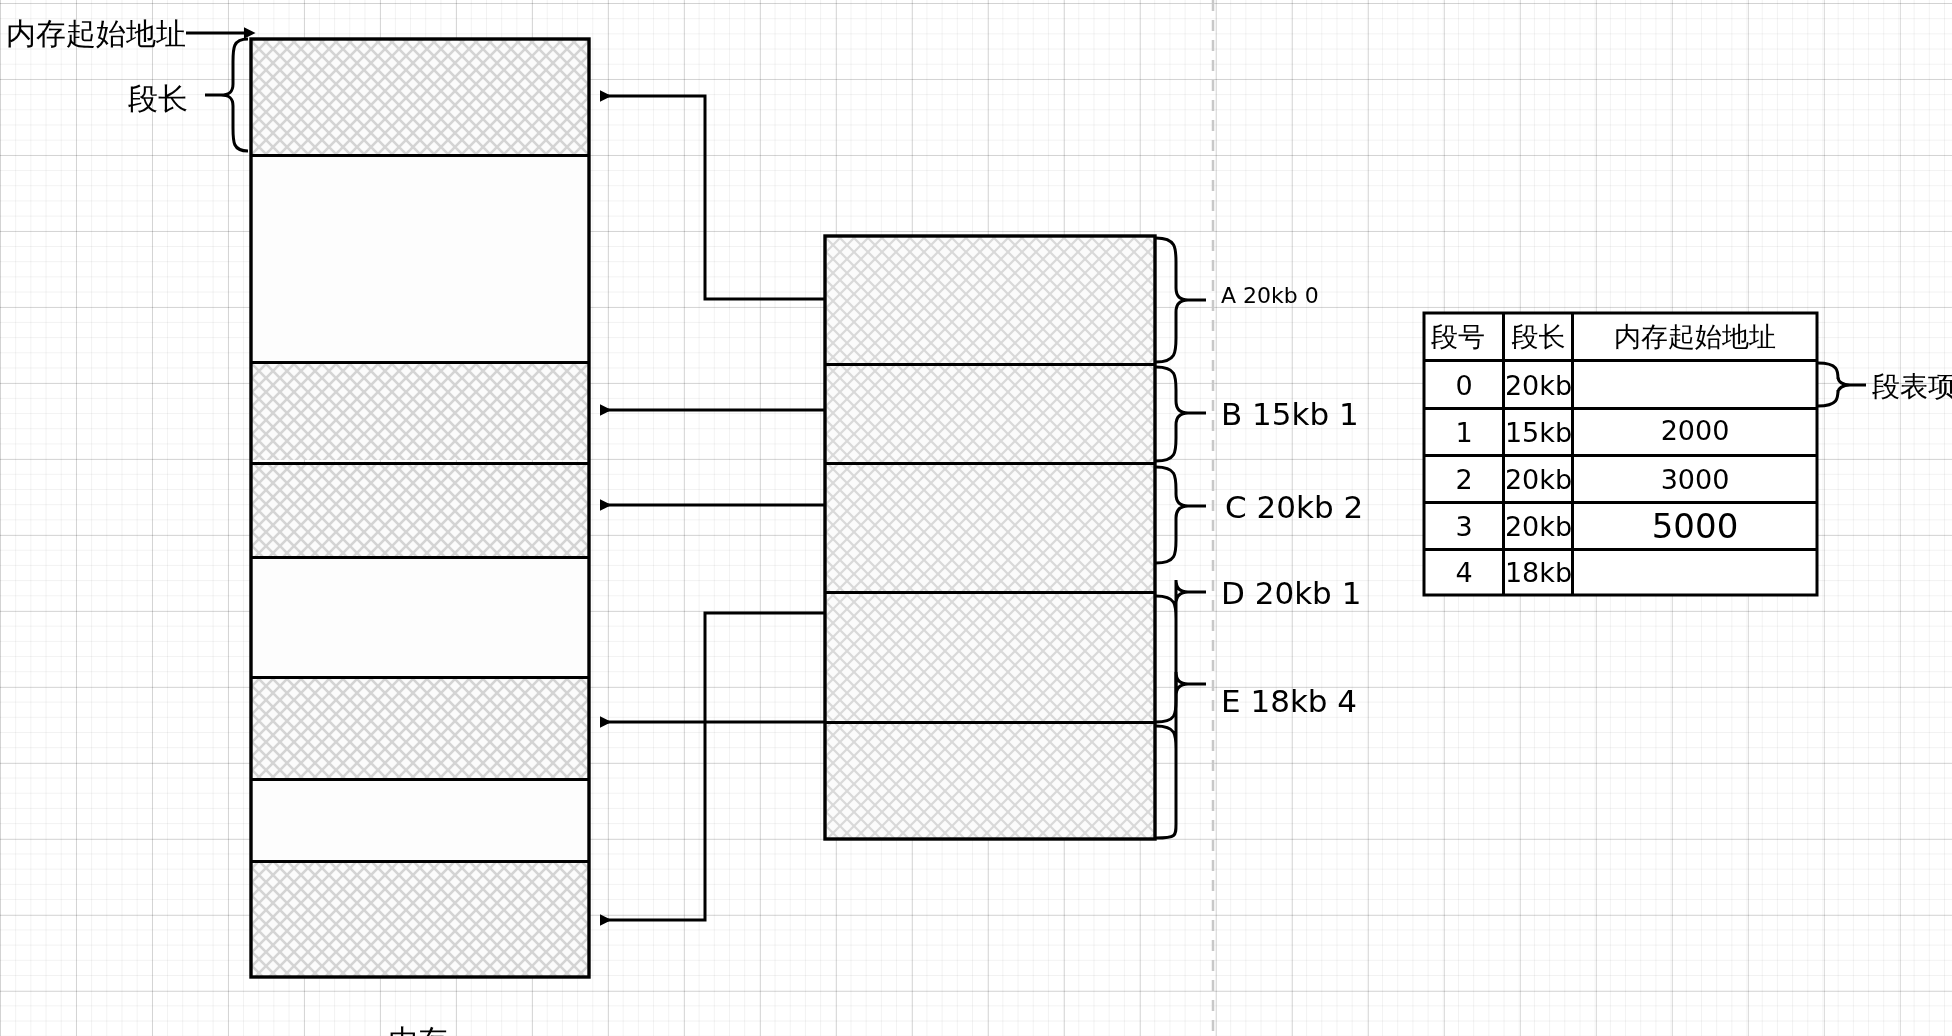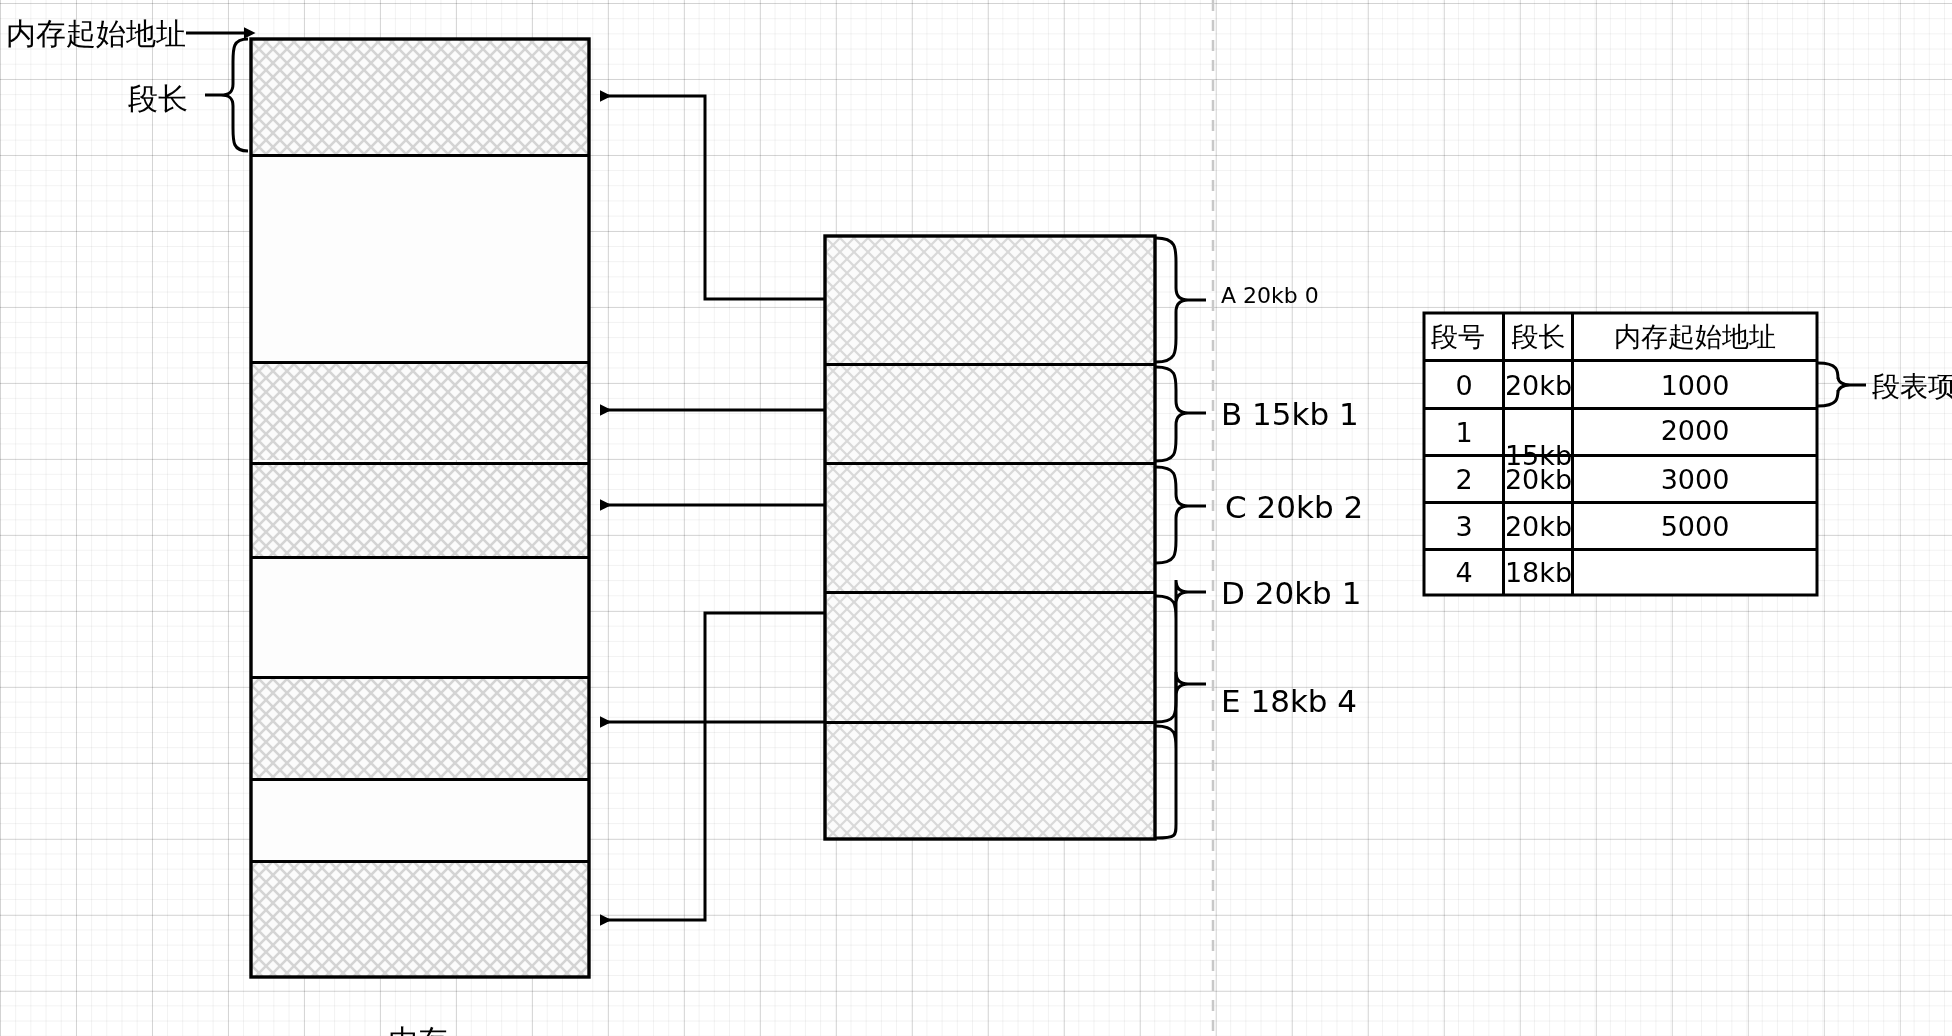--- a/index.html
+++ b/index.html
@@ -155,33 +155,32 @@
   <div class="lbl" style="left:1221px;top:575px;font-size:31px;">D  20kb  1</div>
   <div class="lbl" style="left:1221px;top:667px;font-size:31px;margin-top:16px;">E  18kb  4</div>
 
   <div style="position:absolute;left:1424px;top:313px;width:393px;height:282px;">
     <div class="cn" style="position:absolute;left:0;top:0;width:68px;height:48px;display:flex;align-items:center;justify-content:center;font-size:27px;">段号</div>
     <div class="cn" style="position:absolute;left:80px;top:0;width:69px;height:48px;display:flex;align-items:center;justify-content:center;font-size:27px;">段长</div>
     <div class="cn" style="position:absolute;left:149px;top:0;width:244px;height:48px;display:flex;align-items:center;justify-content:center;font-size:27px;">内存起始地址</div>
 
     <div style="position:absolute;left:0;top:48px;width:80px;height:48px;display:flex;align-items:center;justify-content:center;font-size:27px;">0</div>
     <div style="position:absolute;left:80px;top:48px;width:69px;height:48px;display:flex;align-items:center;justify-content:center;font-size:27px;">20kb</div>
-    <div style="position:absolute;left:149px;top:48px;width:244px;height:48px;display:flex;align-items:center;justify-content:center;font-size:27px;">1000</div>
 
     <div style="position:absolute;left:0;top:95px;width:80px;height:48px;display:flex;align-items:center;justify-content:center;font-size:27px;">1</div>
-    <div style="position:absolute;left:80px;top:95px;width:69px;height:48px;display:flex;align-items:center;justify-content:center;font-size:27px;margin-top:23px;">15kb</div>
+    <div style="position:absolute;left:80px;top:95px;width:69px;height:48px;display:flex;align-items:center;justify-content:center;font-size:27px;">15kb</div>
     <div style="position:absolute;left:149px;top:91px;width:244px;height:52px;display:flex;align-items:center;justify-content:center;font-size:27px;">2000</div>
 
     <div style="position:absolute;left:0;top:142px;width:80px;height:48px;display:flex;align-items:center;justify-content:center;font-size:27px;">2</div>
     <div style="position:absolute;left:80px;top:142px;width:69px;height:48px;display:flex;align-items:center;justify-content:center;font-size:27px;">20kb</div>
     <div style="position:absolute;left:149px;top:142px;width:244px;height:48px;display:flex;align-items:center;justify-content:center;font-size:27px;">3000</div>
 
     <div style="position:absolute;left:0;top:189px;width:80px;height:48px;display:flex;align-items:center;justify-content:center;font-size:27px;">3</div>
     <div style="position:absolute;left:80px;top:189px;width:69px;height:48px;display:flex;align-items:center;justify-content:center;font-size:27px;">20kb</div>
-    <div style="position:absolute;left:149px;top:189px;width:244px;height:48px;display:flex;align-items:center;justify-content:center;font-size:27px;">5000</div>
+    <div style="position:absolute;left:149px;top:189px;width:244px;height:48px;display:flex;align-items:center;justify-content:center;font-size:34px;">5000</div>
 
     <div style="position:absolute;left:0;top:236px;width:80px;height:46px;display:flex;align-items:center;justify-content:center;font-size:27px;">4</div>
     <div style="position:absolute;left:80px;top:236px;width:69px;height:46px;display:flex;align-items:center;justify-content:center;font-size:27px;">18kb</div>
   </div>
 
   <div class="lbl cn" style="left:1872px;top:368px;font-size:28px;">段表项</div>
 
 </div>
 
 </body></html>

